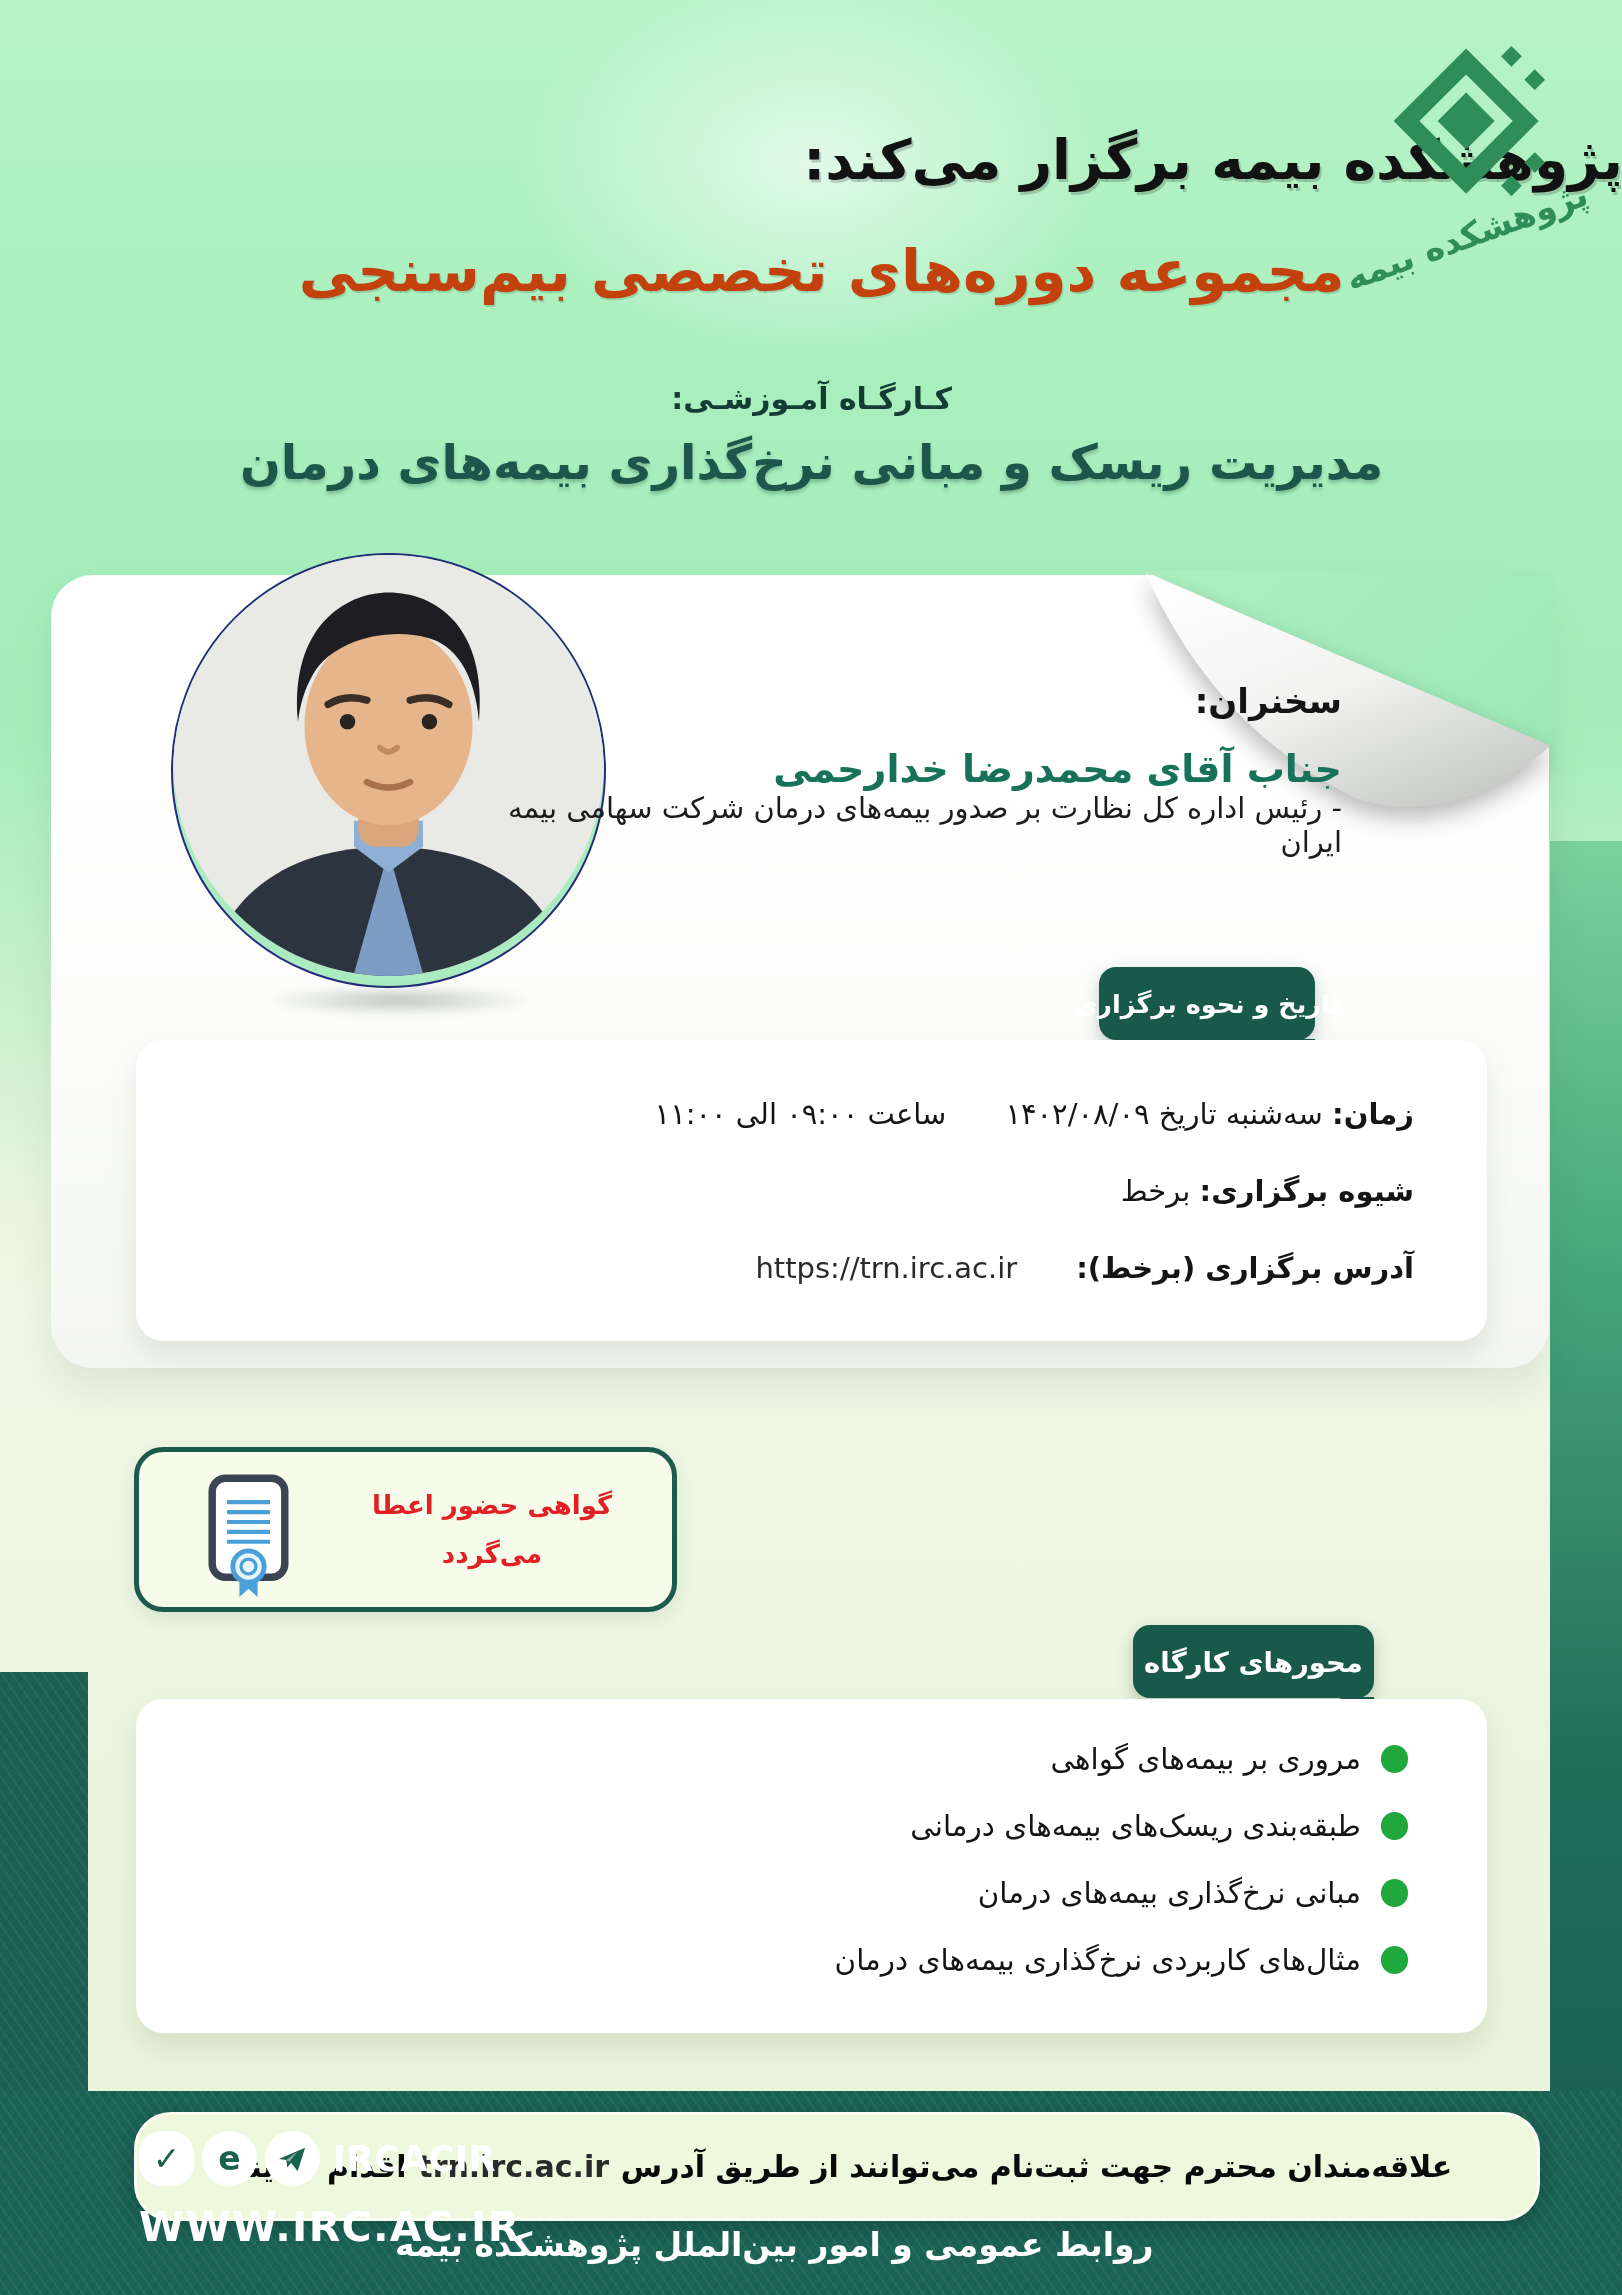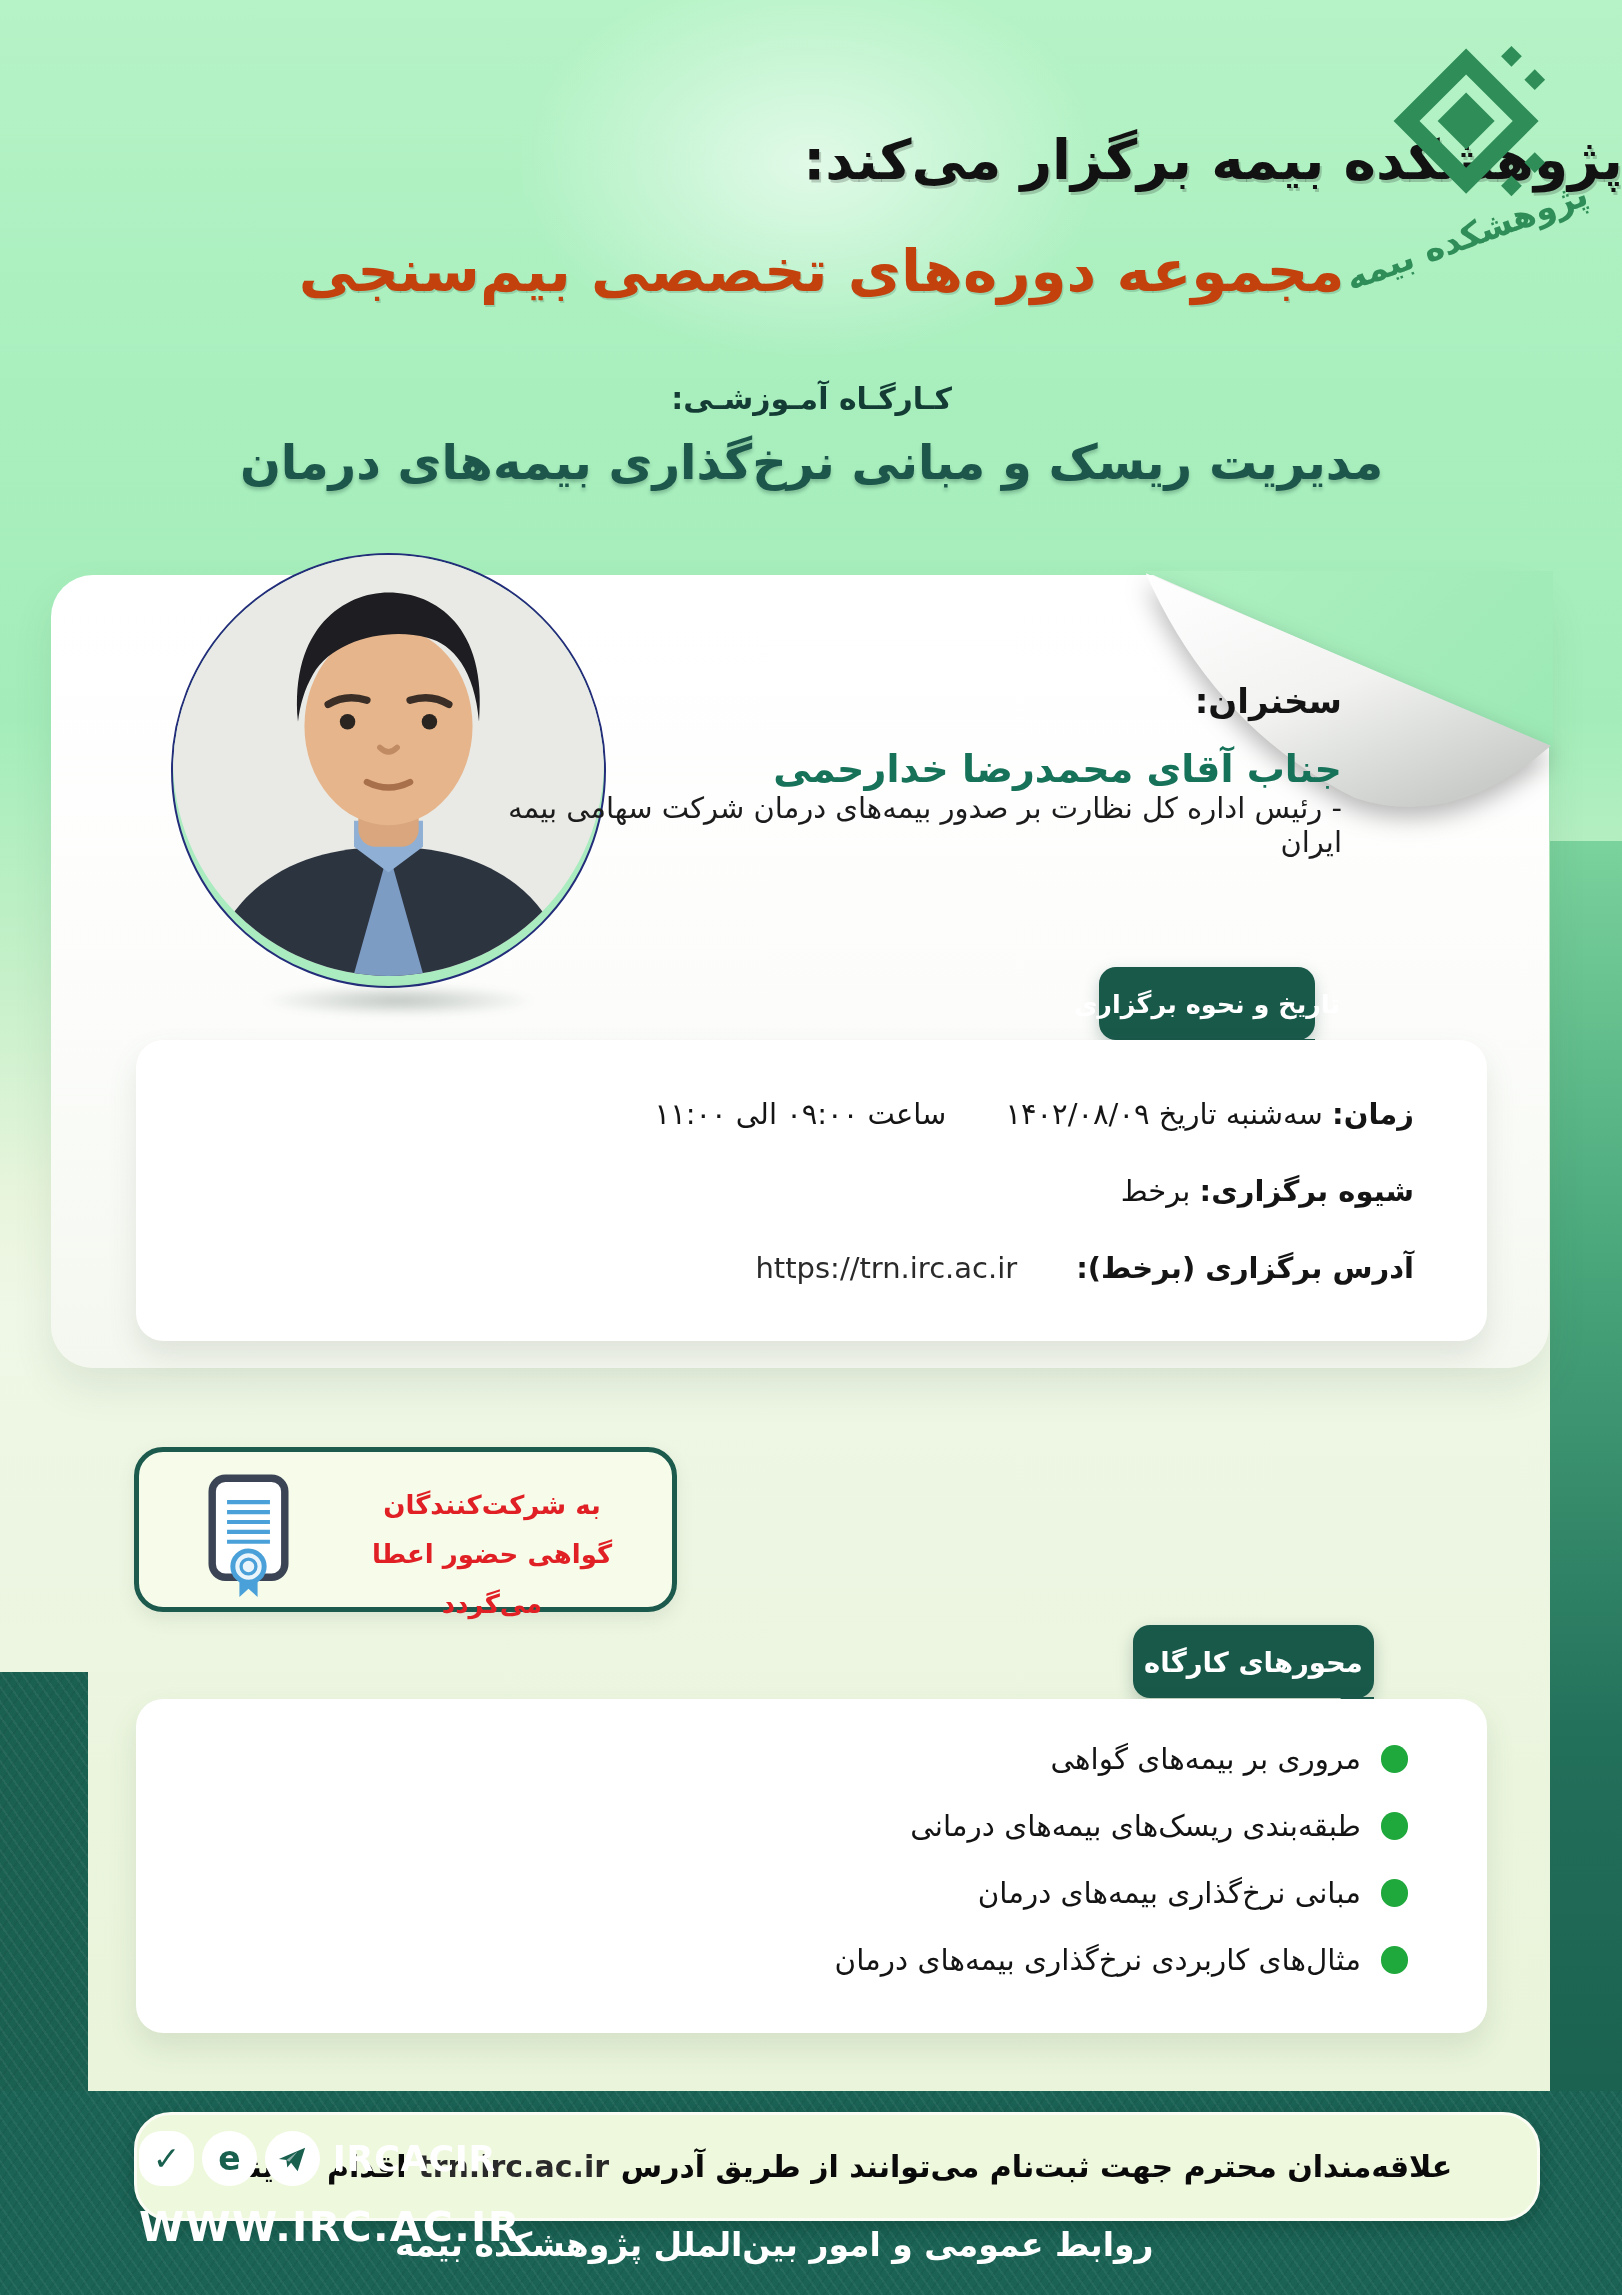--- a/index.html
+++ b/index.html
@@ -208,21 +208,20 @@
       <line x1="34" y1="34" x2="86" y2="34" stroke="#4aa0d8" stroke-width="5"></line>
       <line x1="34" y1="46" x2="86" y2="46" stroke="#4aa0d8" stroke-width="5"></line>
       <line x1="34" y1="58" x2="86" y2="58" stroke="#4aa0d8" stroke-width="5"></line>
       <line x1="34" y1="70" x2="86" y2="70" stroke="#4aa0d8" stroke-width="5"></line>
       <line x1="34" y1="82" x2="86" y2="82" stroke="#4aa0d8" stroke-width="5"></line>
       <path d="M49,124 L49,149 L60,139 L71,149 L71,124 Z" fill="#4aa0d8"></path>
       <circle cx="60" cy="112" r="19" fill="#eaf4fb" stroke="#4aa0d8" stroke-width="6"></circle>
       <circle cx="60" cy="112" r="9" fill="none" stroke="#4aa0d8" stroke-width="4"></circle>
     </svg>
     <div class="cert-text">
-      <div>به شرکت‌کنندگان</div>
       <div>گواهی حضور اعطا می‌گردد</div>
     </div>
   </div>
 
   <div class="ribbon ribbon-topics rtl">محورهای کارگاه</div>
   <div class="topics-card">
     <ul class="topics-list">
       <li class="topic-item">
         <span class="topic-dot"></span>
         <span>مروری بر بیمه‌های گواهی</span>

